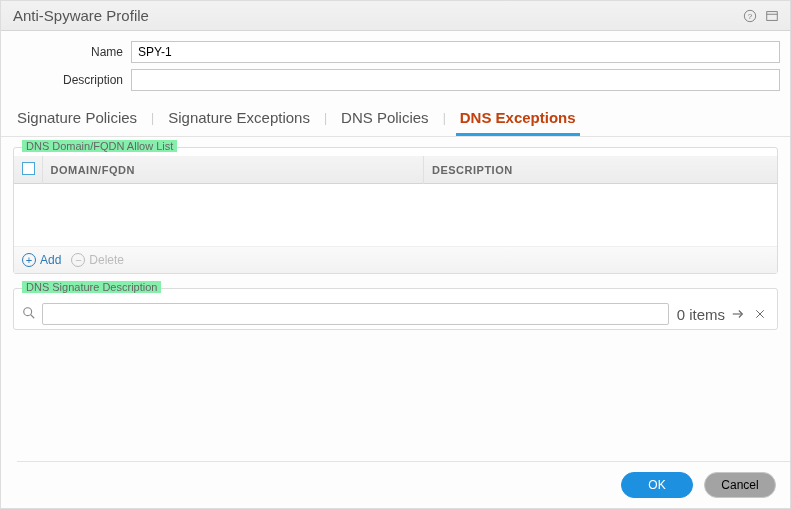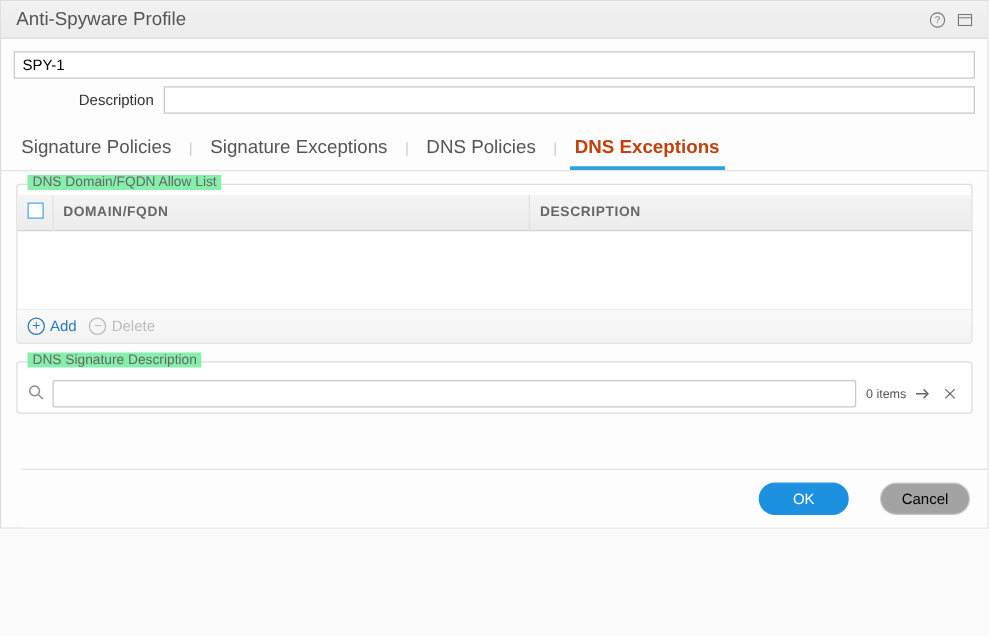--- a/index.html
+++ b/index.html
@@ -1,17 +1,17 @@
 <!DOCTYPE html>
 <html><head>
 <meta charset="utf-8">
 <style>
   * { box-sizing: border-box; }
   html, body { margin: 0; padding: 0; font-family: Arial, Helvetica, sans-serif; font-size: 12px; color: #333; background: #fafafa; }
-  .dialog { width: 791px; height: 423px; background: #fdfdfd; border: 1px solid #ddd; position: relative; display: flex; flex-direction: column; }
+  .dialog { width: 791px; height: 509px; background: #fdfdfd; border: 1px solid #ddd; position: relative; display: flex; flex-direction: column; }
   .titlebar { display: flex; align-items: center; justify-content: space-between; padding: 6px 10px 6px 12px; background: linear-gradient(#f2f2f2,#ececec); border-bottom: 1px solid #d5d5d5; }
   .titlebar h1 { font-size: 15px; font-weight: 400; color: #555; margin: 0; }
   .titlebar .icons { display: flex; gap: 6px; }
   .titlebar .icons span { width: 16px; height: 16px; display: inline-flex; align-items: center; justify-content: center; color: #666; cursor: pointer; }
   .form-rows { padding: 10px 10px 0 10px; }
   .form-row { display: flex; align-items: center; margin-bottom: 6px; }
   .form-row label { width: 120px; text-align: right; padding-right: 8px; color: #333; font-size: 12px; }
   .form-row input { flex: 1; height: 22px; border: 1px solid #c7c7c7; padding: 2px 6px; font-size: 12px; background: #fff; }
   .tabs { display: flex; align-items: center; padding: 6px 12px 0 12px; border-bottom: 1px solid #e3e3e3; gap: 0; }
   .tab { color: #555; font-size: 15px; padding: 6px 4px 10px 4px; cursor: pointer; }
@@ -28,25 +28,25 @@
   .checkbox { width: 13px; height: 13px; border: 1px solid #4aa6d6; display: inline-block; background: #fff; }
   .allow-body { height: 60px; }
   .actionbar { display: flex; align-items: center; gap: 10px; padding: 6px 8px; border-top: 1px solid #eee; background: linear-gradient(#fafafa,#f2f2f2); }
   .act { display: inline-flex; align-items: center; gap: 4px; font-size: 12px; cursor: pointer; }
   .act.add { color: #2b7bb9; }
   .act.del { color: #bbb; cursor: default; }
   .circle-icon { width: 14px; height: 14px; border-radius: 50%; border: 1px solid currentColor; display: inline-flex; align-items: center; justify-content: center; font-size: 11px; line-height: 1; }
   .searchbar { display: flex; align-items: center; padding: 6px 8px 4px 8px; gap: 4px; }
   .search-icon { width: 16px; height: 16px; color: #888; }
   .searchbar input { flex: 1; height: 22px; border: 1px solid #c7c7c7; border-radius: 2px; padding: 2px 6px; font-size: 12px; }
-  .count { color: #555; font-size: 10px; white-space: nowrap; margin-left: 4px; }
+  .count { color: #555; font-size: 15px; white-space: nowrap; margin-left: 4px; }
   .arrow-btn, .x-btn { width: 18px; height: 18px; display: inline-flex; align-items: center; justify-content: center; color: #666; cursor: pointer; }
   .sig-body { height: 50px; padding: 14px 12px; color: #9aa0a6; font-size: 12px; }
   .sort-caret { margin-left: 4px; font-size: 9px; color: #888; }
-  .footer { position: absolute; bottom: 0; left: 16px; right: 0; border-top: 1px solid #e3e3e3; padding: 10px 14px; display: flex; justify-content: flex-end; gap: 25px; background: #fdfdfd; }
+  .footer { position: absolute; bottom: 0; left: 16px; right: 0; border-top: 1px solid #e3e3e3; padding: 10px 14px; display: flex; justify-content: flex-end; gap: 11px; background: #fdfdfd; }
   .btn { min-width: 72px; height: 26px; border-radius: 13px; border: 1px solid #c7c7c7; background: #a3a3a3; font-size: 12px; cursor: pointer; }
   .btn.primary { background: #1e90e0; border-color: #1e90e0; color: #fff; }
 </style>
 </head>
 <body>
 
 <div class="dialog">
 
   <div class="titlebar">
     <h1>Anti-Spyware Profile</h1>
@@ -61,20 +61,21 @@
         <svg viewBox="0 0 16 16" width="14" height="14">
             <rect x="2" y="3" width="12" height="10" fill="none" stroke="#777"></rect>
             <line x1="2" y1="6" x2="14" y2="6" stroke="#777"></line>
           </svg>
       </span>
     </div>
   </div>
 
   <div class="form-rows">
     <div class="form-row">
+      <label>Name</label>
       <input type="text" value="SPY-1" style="">
     </div>
     <div class="form-row">
       <label>Description</label>
       <input type="text" value="" style="">
     </div>
   </div>
 
   <div class="tabs">
     <span class="tab">Signature Policies</span>

